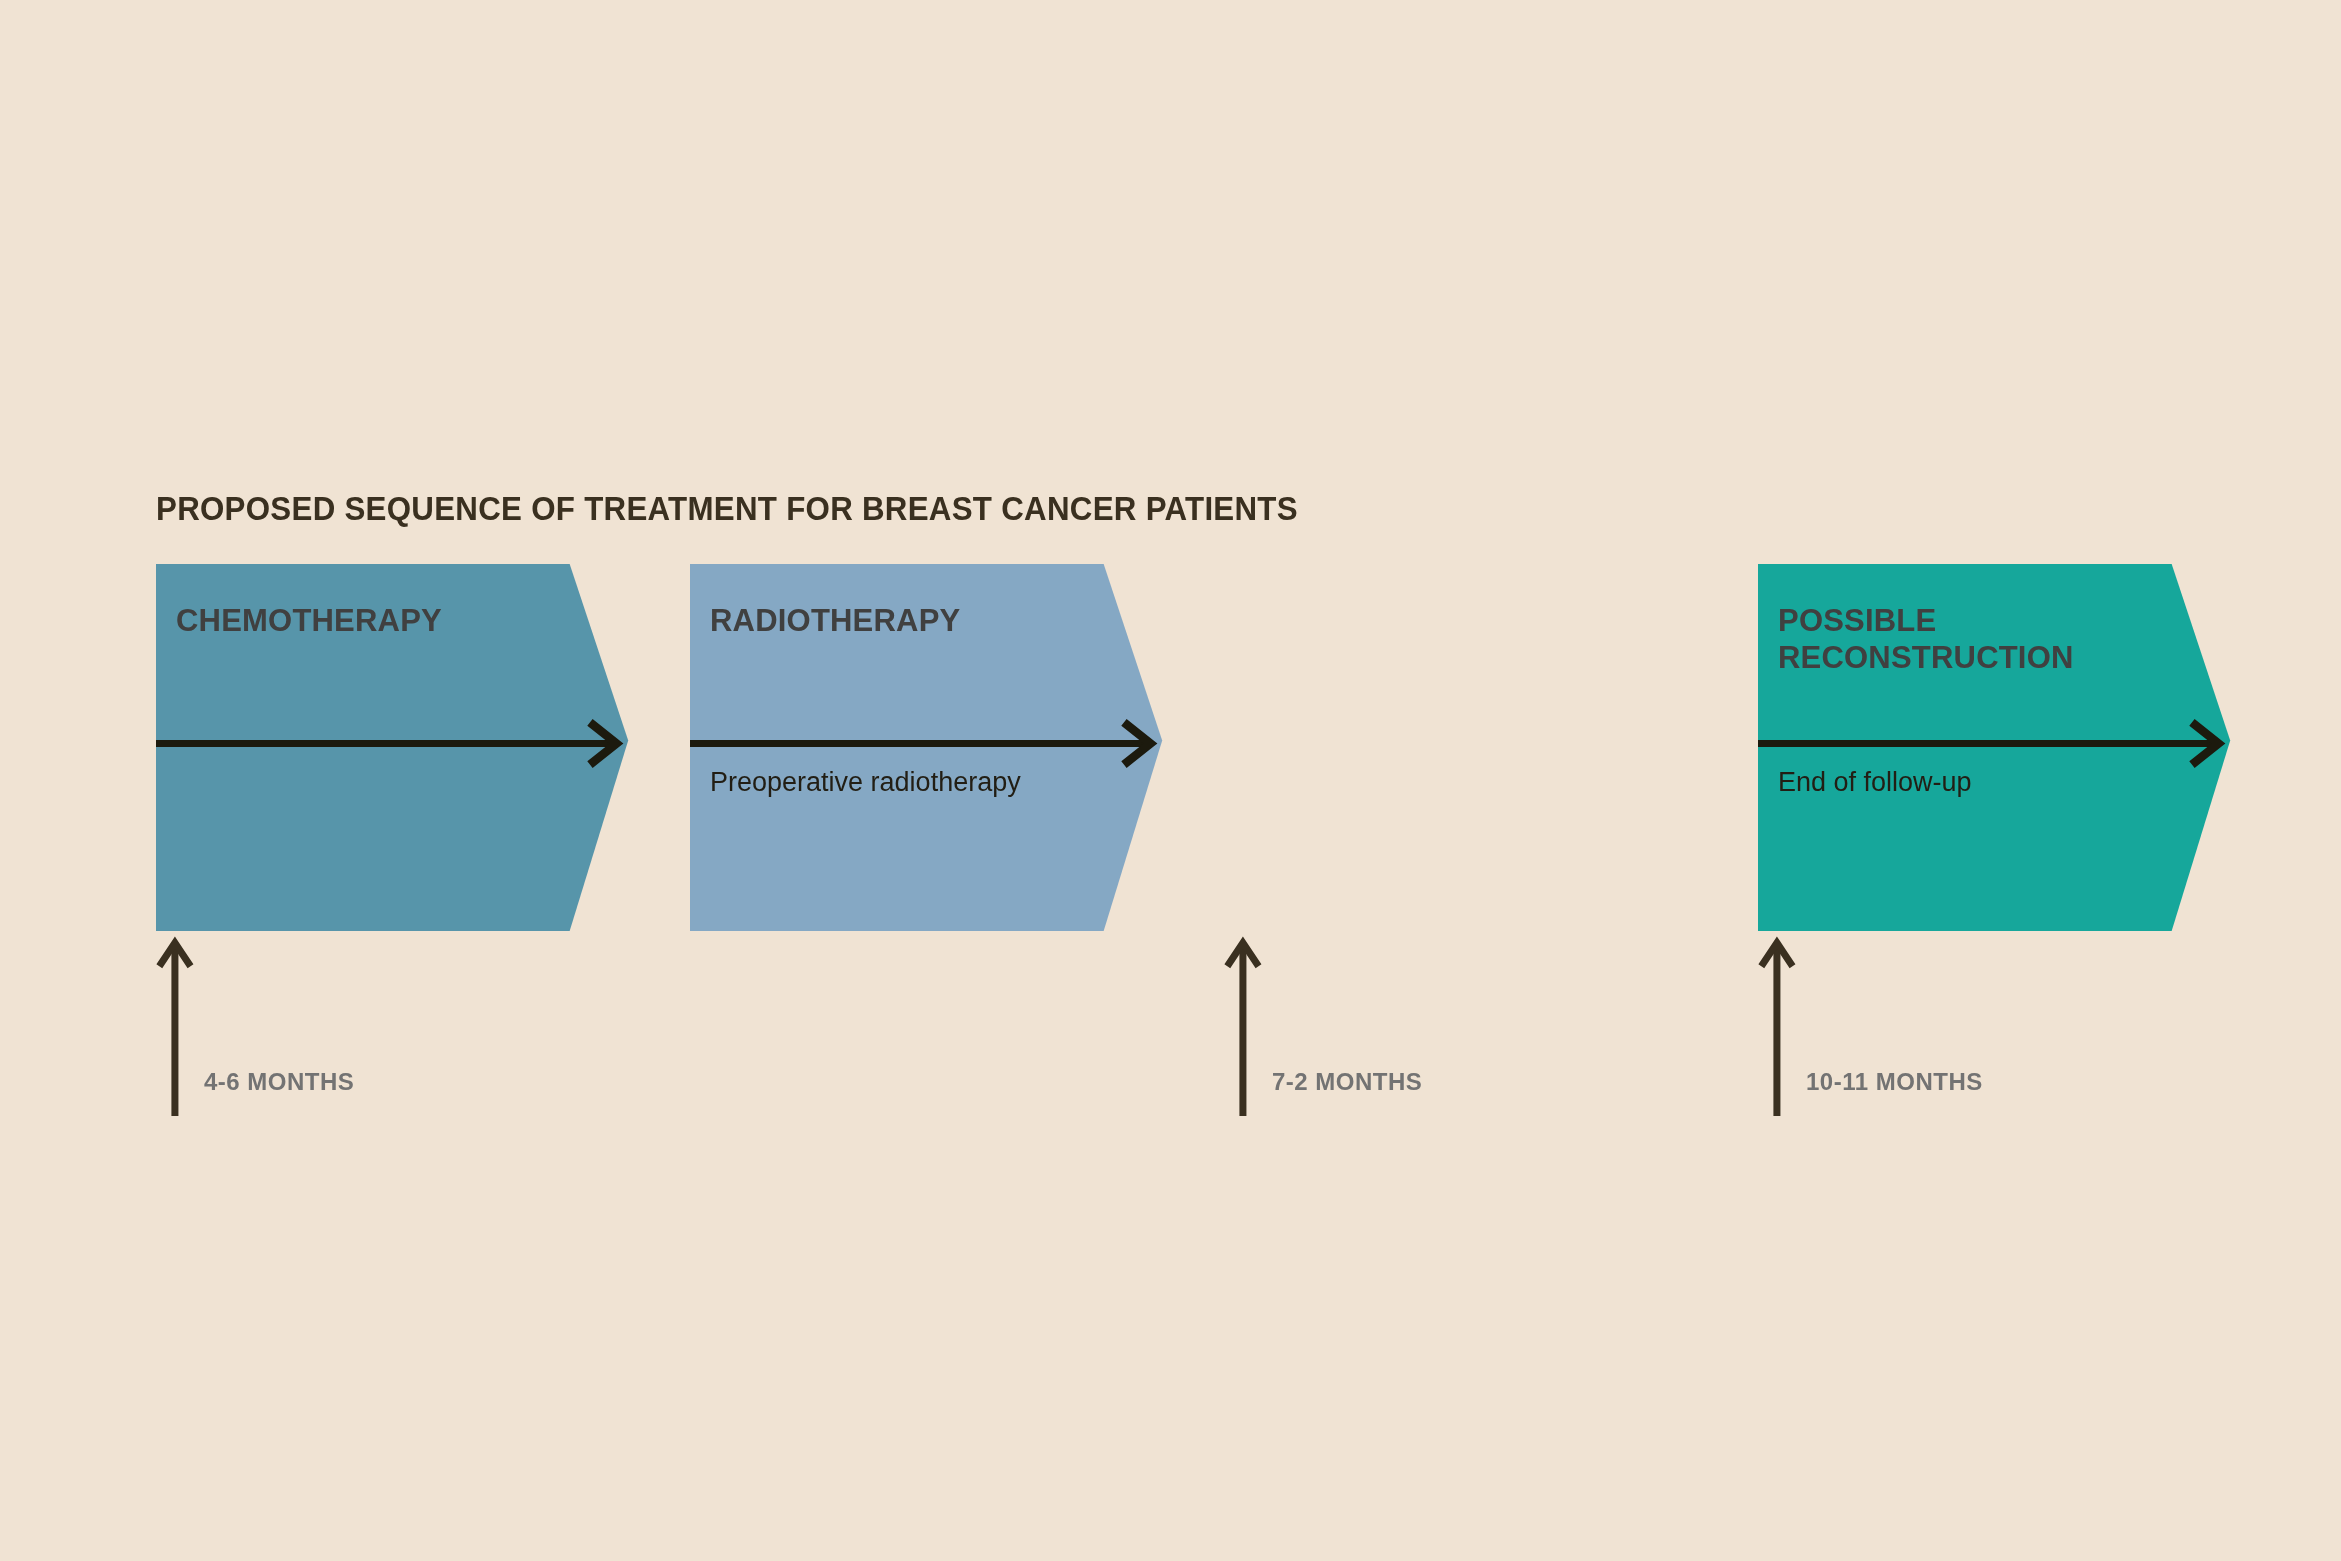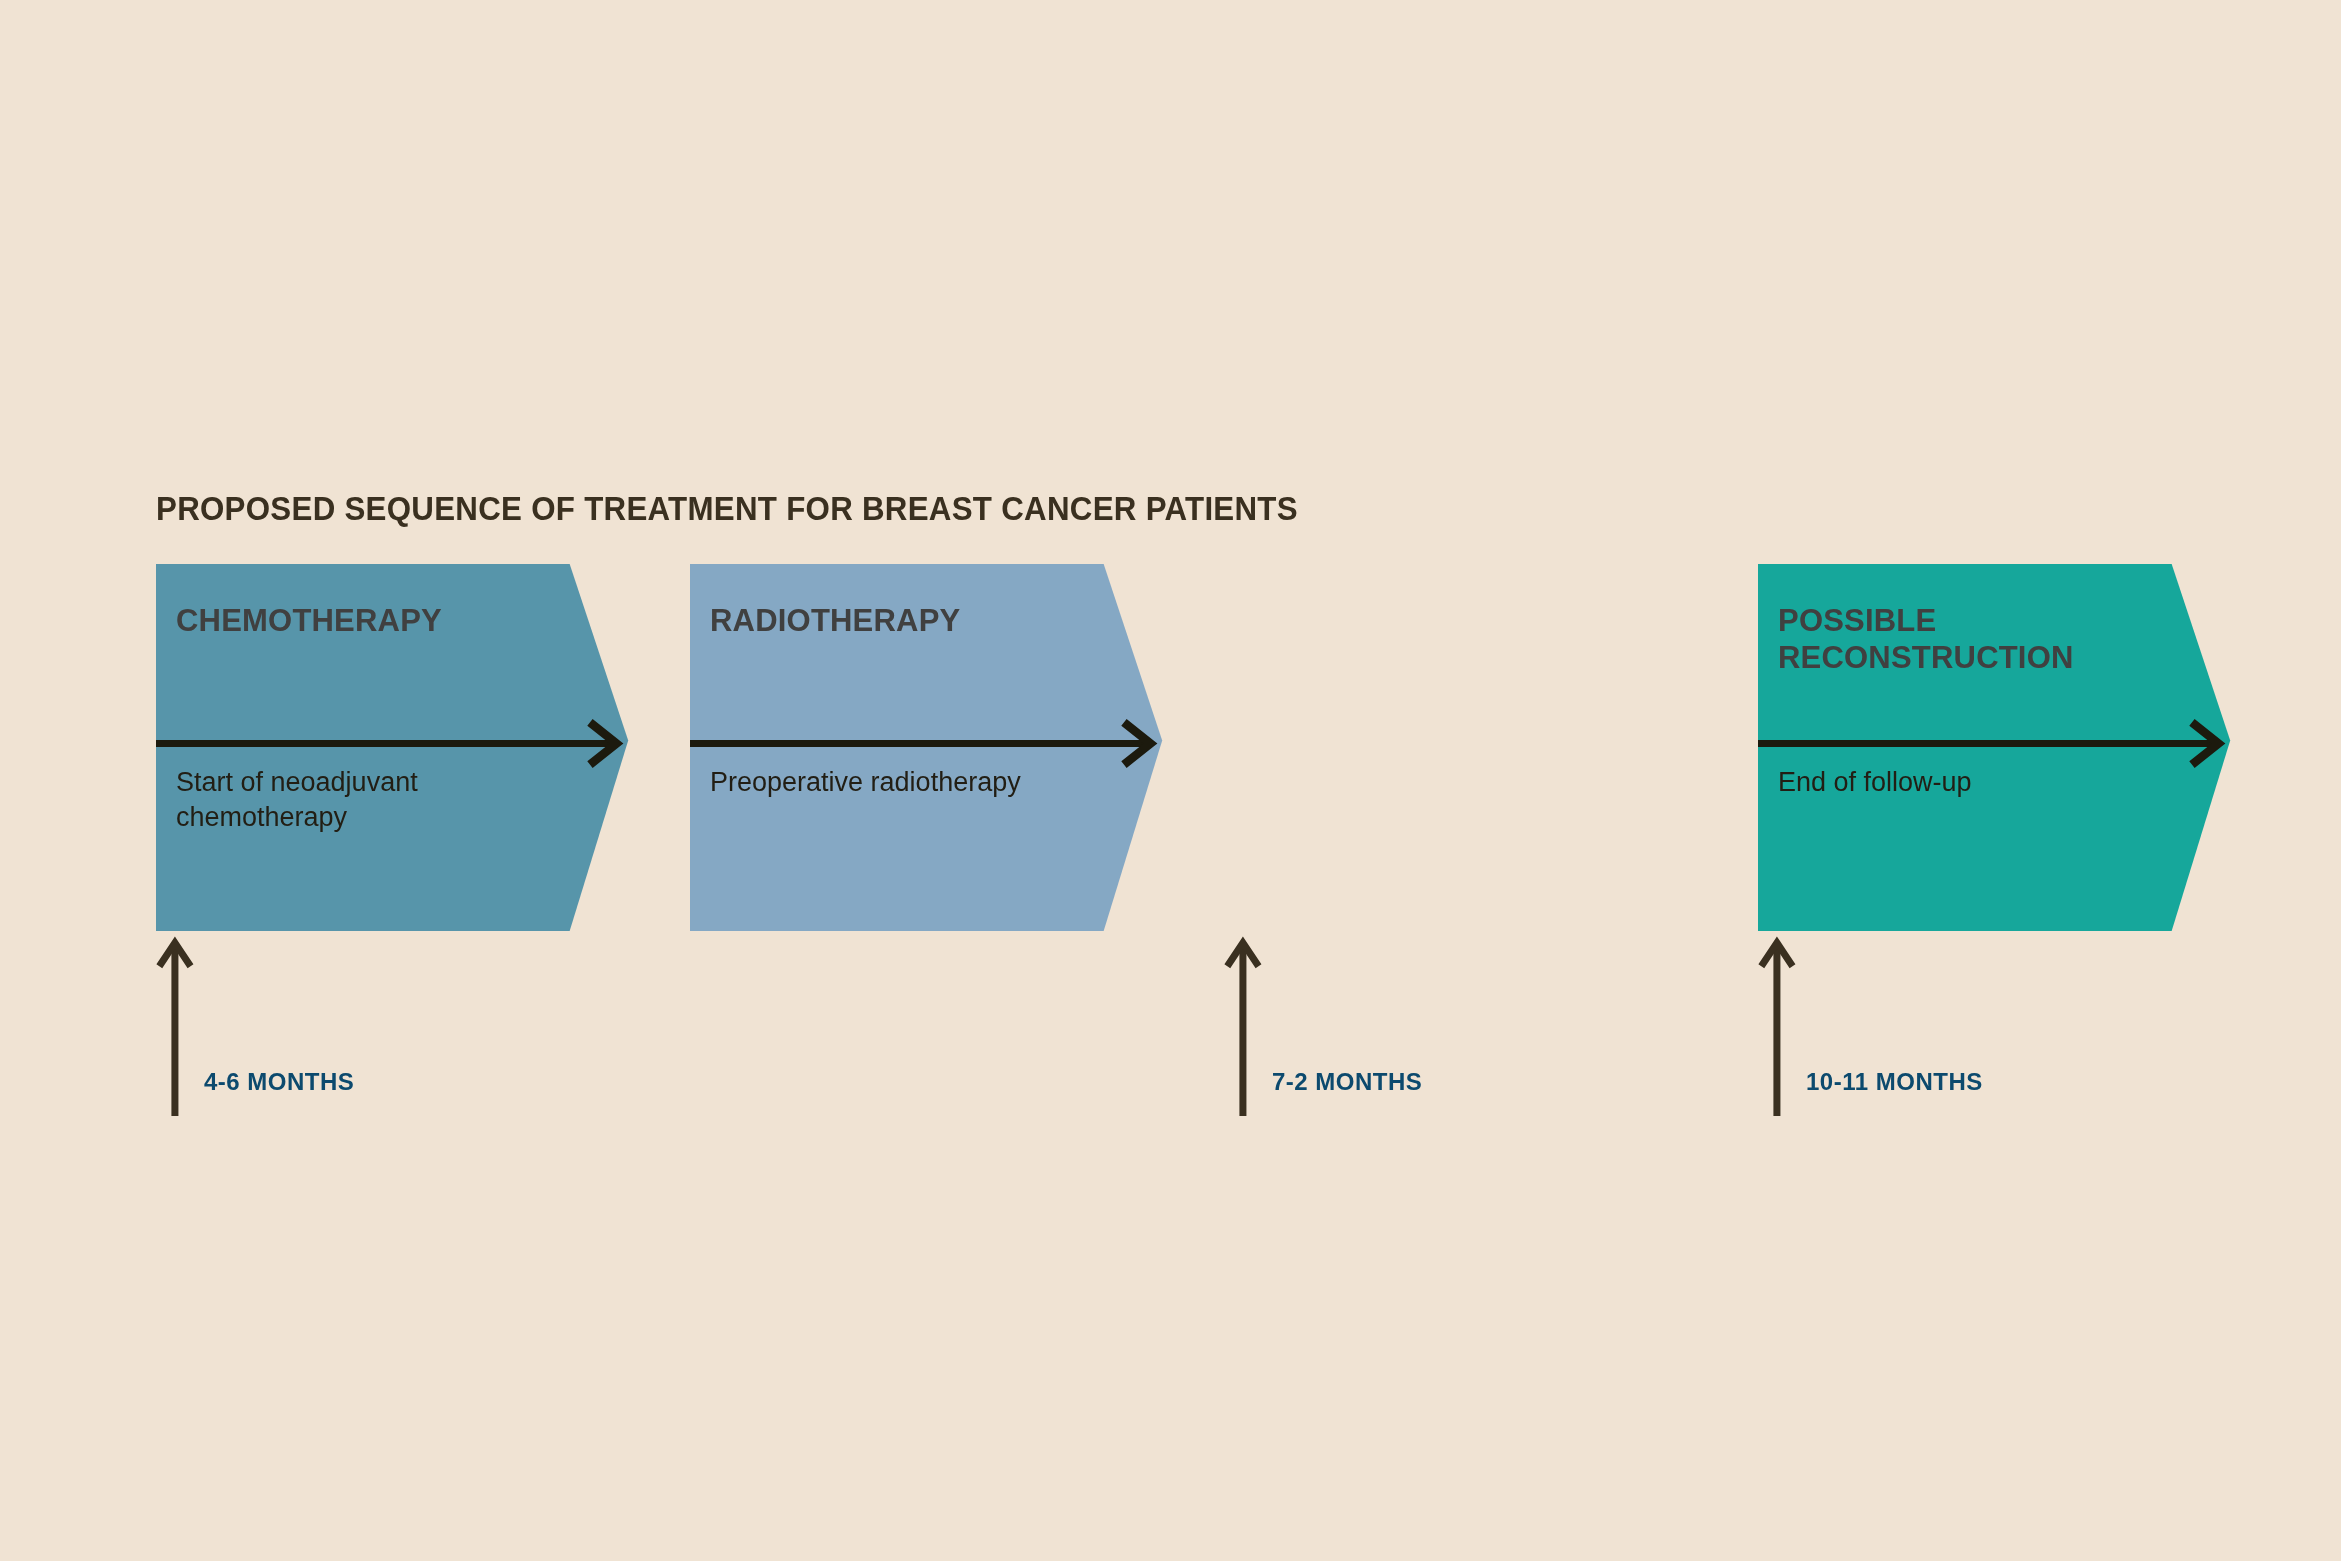--- a/index.html
+++ b/index.html
@@ -109,21 +109,21 @@
     top: 0;
     width: 55px;
     height: 181px;
   }
   .marker-label {
     position: absolute;
     left: 48px;
     top: 133px;
     font-size: 24px;
     font-weight: bold;
-    color: #0c4a6e;
+    color: #737373;
     letter-spacing: 0.5px;
     white-space: nowrap;
     font-family: "Liberation Sans", sans-serif;
   }
 </style>
 </head>
 <body style="background: rgb(240, 227, 211);">
 
 <div id="canvas">
 
@@ -132,21 +132,20 @@
   <div class="stage" style="left:156px;">
     <svg class="stage-shape" viewBox="0 0 615 470" preserveAspectRatio="none">
       <polygon points="0,0 530,0 605,226 530,470 0,470" fill="#5795AA"></polygon>
     </svg>
     <div class="stage-inner">
       <div class="stage-title">CHEMOTHERAPY</div>
       <svg class="flow-arrow" viewBox="0 0 615 60">
         <line x1="0" y1="30" x2="587" y2="30" stroke="#1C1A0E" stroke-width="9"></line>
         <polyline points="556,3 590,30 556,57" fill="none" stroke="#1C1A0E" stroke-width="11" stroke-linecap="butt" stroke-linejoin="miter"></polyline>
       </svg>
-      <div class="stage-desc">Start of neoadjuvant chemotherapy</div>
     </div>
   </div>
 
   <div class="marker" style="left:156px;">
     <svg class="marker-arrow" viewBox="0 0 70 232">
       <line x1="24" y1="232" x2="24" y2="16" stroke="#3A3020" stroke-width="9"></line>
       <polyline points="4,40 24,10 44,40" fill="none" stroke="#3A3020" stroke-width="9" stroke-linecap="butt" stroke-linejoin="miter"></polyline>
     </svg>
     <div class="marker-label">4-6 MONTHS</div>
   </div>

